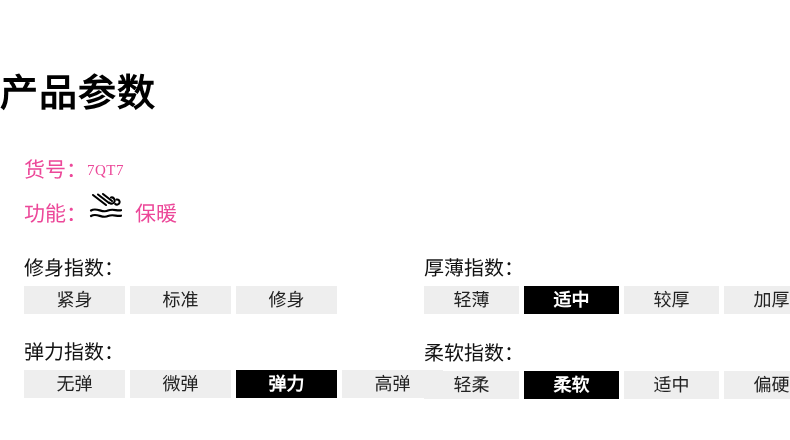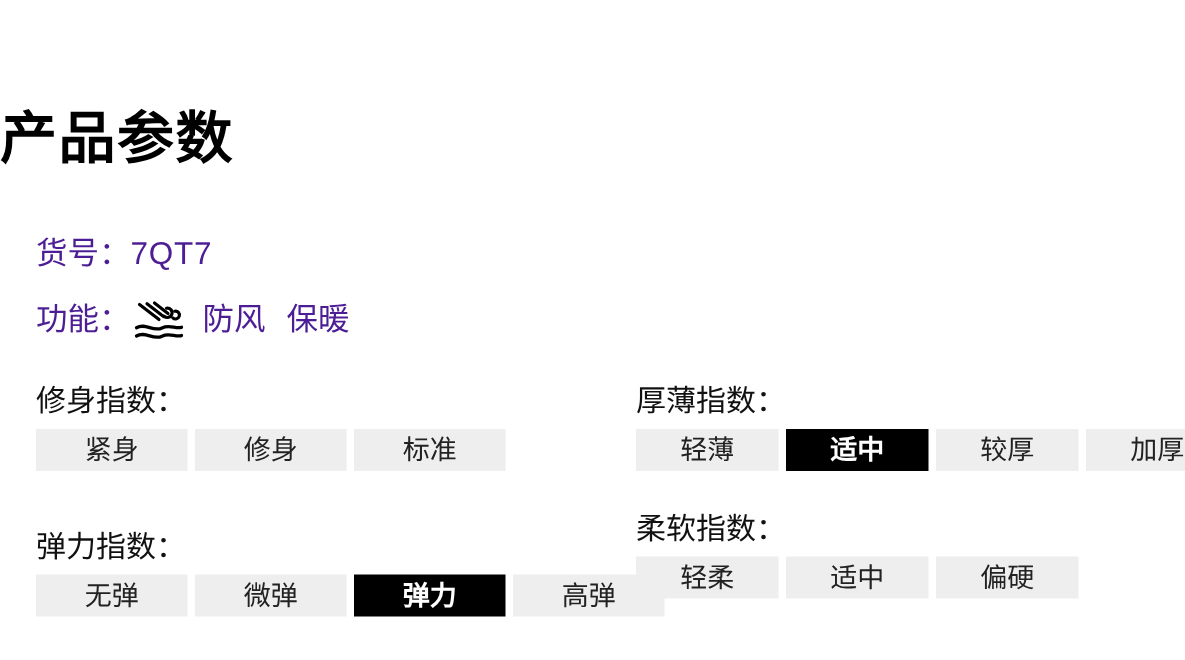--- a/index.html
+++ b/index.html
@@ -52,32 +52,33 @@
     width: 390px;
   }
   .info-col-right {
     position: absolute;
     left: 424px;
     top: 0;
     width: 360px;
   }
   .info-line {
     display: flex;
-    align-items: center;
+    align-items: flex-start;
     height: 44px;
     font-size: 21px;
     line-height: 44px;
     white-space: nowrap;
-    color: #4c1d95;
+    color: #ec4899;
   }
   .info-label {
     font-size: 21px;
   }
   .info-value {
-    font-size: 21px;
+    font-size: 15px;
+    font-family: Liberation Serif, serif;
   }
   .info-value.code {
     letter-spacing: 0.5px;
   }
   .fn-list {
     display: flex;
     align-items: center;
     gap: 14px;
     margin-left: 6px;
   }
@@ -92,21 +93,21 @@
     vertical-align: middle;
   }
   .windproof-icon svg { display: block; }
 
   
   .index-block {
     position: absolute;
   }
   .idx-fit      { left: 24px;  top: 256px; font-family: Liberation Serif, serif; }
   .idx-thick    { left: 424px; top: 256px; }
-  .idx-elastic  { left: 24px;  top: 353px; }
+  .idx-elastic  { left: 24px;  top: 340px; }
   .idx-soft     { left: 424px; top: 341px; }
 
   .index-label {
     font-size: 20px;
     line-height: 24px;
     color: #111111;
     margin: 0 0 6px 0;
     white-space: nowrap;
   }
 
@@ -166,36 +167,35 @@
               <path d="M27.5 7.5 a2.6 2.6 0 1 1 -1.3 4.4"></path>
             </g>
             <g fill="none" stroke="#000000" stroke-width="2.2" stroke-linecap="round">
               <path d="M2 18.5 C8 14.8, 13 21.6, 19 18.6 C24 16.1, 28 19.4, 32 18.2"></path>
               <path d="M2 24 C8 20.3, 13 27.1, 19 24.1 C24 21.6, 28 24.9, 32 23.7"></path>
             </g>
           </svg>
         </span>
 
         <span class="fn-list">
-          <span class="fn-item">防风</span>
           <span class="fn-item">保暖</span>
         </span>
       </div>
 
     </div>
 
 
   </div>
 
   <div class="index-block idx-fit">
     <div class="index-label">修身指数：</div>
     <div class="chip-row">
       <div class="chip">紧身</div>
+      <div class="chip">标准</div>
       <div class="chip">修身</div>
-      <div class="chip">标准</div>
     </div>
   </div>
 
   <div class="index-block idx-thick">
     <div class="index-label">厚薄指数：</div>
     <div class="chip-row">
       <div class="chip">轻薄</div>
       <div class="chip selected">适中</div>
       <div class="chip">较厚</div>
       <div class="chip">加厚</div>
@@ -209,18 +209,19 @@
       <div class="chip">微弹</div>
       <div class="chip selected">弹力</div>
       <div class="chip">高弹</div>
     </div>
   </div>
 
   <div class="index-block idx-soft">
     <div class="index-label">柔软指数：</div>
     <div class="chip-row">
       <div class="chip">轻柔</div>
+      <div class="chip selected">柔软</div>
       <div class="chip">适中</div>
       <div class="chip">偏硬</div>
     </div>
   </div>
 
 </div>
 
 </body></html>

